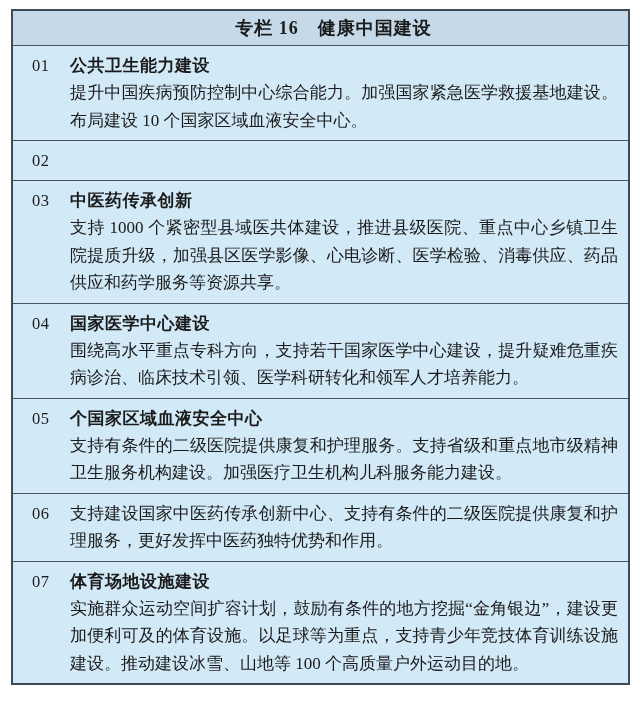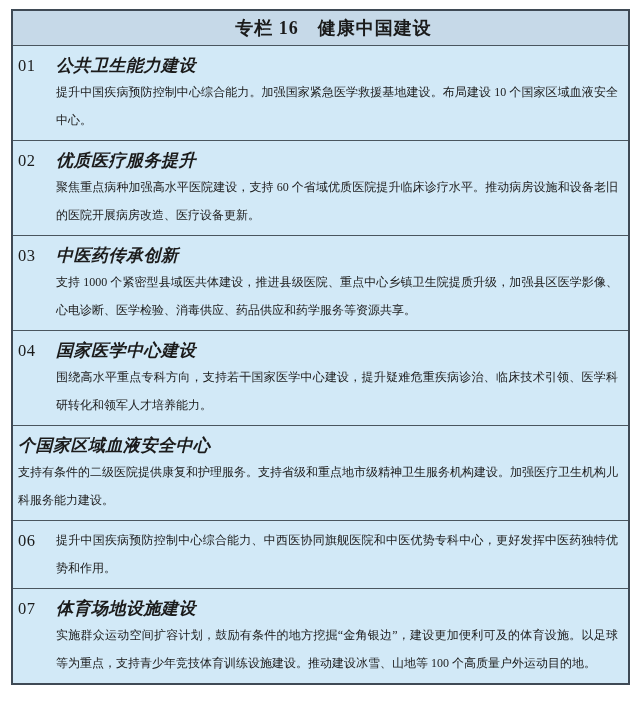--- a/index.html
+++ b/index.html
@@ -27,41 +27,40 @@
     border-bottom:1px solid var(--divider);
     height:35px;
     display:flex;align-items:center;justify-content:center;
     font-weight:bold;
     font-size:18px;
     letter-spacing:1px;
     padding-left:26px;
   }
   .section{
     display:flex;
-    padding:6px 10px 6px 5px;
+    padding:6px 10px 6px 19px;
     border-bottom:1px solid var(--divider);
     background:var(--body-bg);
   }
   .section:last-child{border-bottom:none;}
   .section .num{
     flex:0 0 38px;
     font-size:16.5px;
     line-height:27px;
     letter-spacing:.5px;
   }
   .section .content{flex:1 1 auto;min-width:0;}
   .section .title{
     font-weight:bold;
     font-size:17px;
     line-height:27px;
     letter-spacing:.5px;
-    font-style:italic;
   }
   .section .desc{
-    font-size:12px;
+    font-size:17px;
     line-height:27.5px;
     text-align:justify;
     text-justify:inter-ideograph;
   }
 </style>
 </head>
 <body>
 
 <div class="panel">
   <div class="panel-header">
@@ -71,53 +70,50 @@
   <div class="section">
     <div class="num">01</div>
     <div class="content">
       <div class="title">公共卫生能力建设</div>
       <div class="desc">提升中国疾病预防控制中心综合能力。加强国家紧急医学救援基地建设。布局建设 10 个国家区域血液安全中心。</div>
     </div>
   </div>
 
   <div class="section">
     <div class="num">02</div>
-    <div class="content">
-      <div class="title">优质医疗服务提升</div>
-      <div class="desc">聚焦重点病种加强高水平医院建设，支持 60 个省域优质医院提升临床诊疗水平。推动病房设施和设备老旧的医院开展病房改造、医疗设备更新。</div>
-    </div>
   </div>
 
   <div class="section">
     <div class="num">03</div>
     <div class="content">
       <div class="title">中医药传承创新</div>
       <div class="desc">支持 1000 个紧密型县域医共体建设，推进县级医院、重点中心乡镇卫生院提质升级，加强县区医学影像、心电诊断、医学检验、消毒供应、药品供应和药学服务等资源共享。</div>
     </div>
   </div>
 
   <div class="section">
     <div class="num">04</div>
     <div class="content">
       <div class="title">国家医学中心建设</div>
       <div class="desc">围绕高水平重点专科方向，支持若干国家医学中心建设，提升疑难危重疾病诊治、临床技术引领、医学科研转化和领军人才培养能力。</div>
     </div>
   </div>
 
   <div class="section">
+    <div class="num">05</div>
     <div class="content">
       <div class="title">个国家区域血液安全中心</div>
       <div class="desc">支持有条件的二级医院提供康复和护理服务。支持省级和重点地市级精神卫生服务机构建设。加强医疗卫生机构儿科服务能力建设。</div>
     </div>
   </div>
 
   <div class="section">
     <div class="num">06</div>
     <div class="content">
-      <div class="desc">提升中国疾病预防控制中心综合能力、中西医协同旗舰医院和中医优势专科中心，更好发挥中医药独特优势和作用。</div>
+      <div class="desc">支持建设国家中医药传承创新中心、支持有条件的二级医院提供康复和护理服务，更好发挥中医药独特优势和作用。</div>
     </div>
   </div>
 
   <div class="section">
     <div class="num">07</div>
     <div class="content">
       <div class="title">体育场地设施建设</div>
       <div class="desc">实施群众运动空间扩容计划，鼓励有条件的地方挖掘“金角银边”，建设更加便利可及的体育设施。以足球等为重点，支持青少年竞技体育训练设施建设。推动建设冰雪、山地等 100 个高质量户外运动目的地。</div>
     </div>
   </div>

